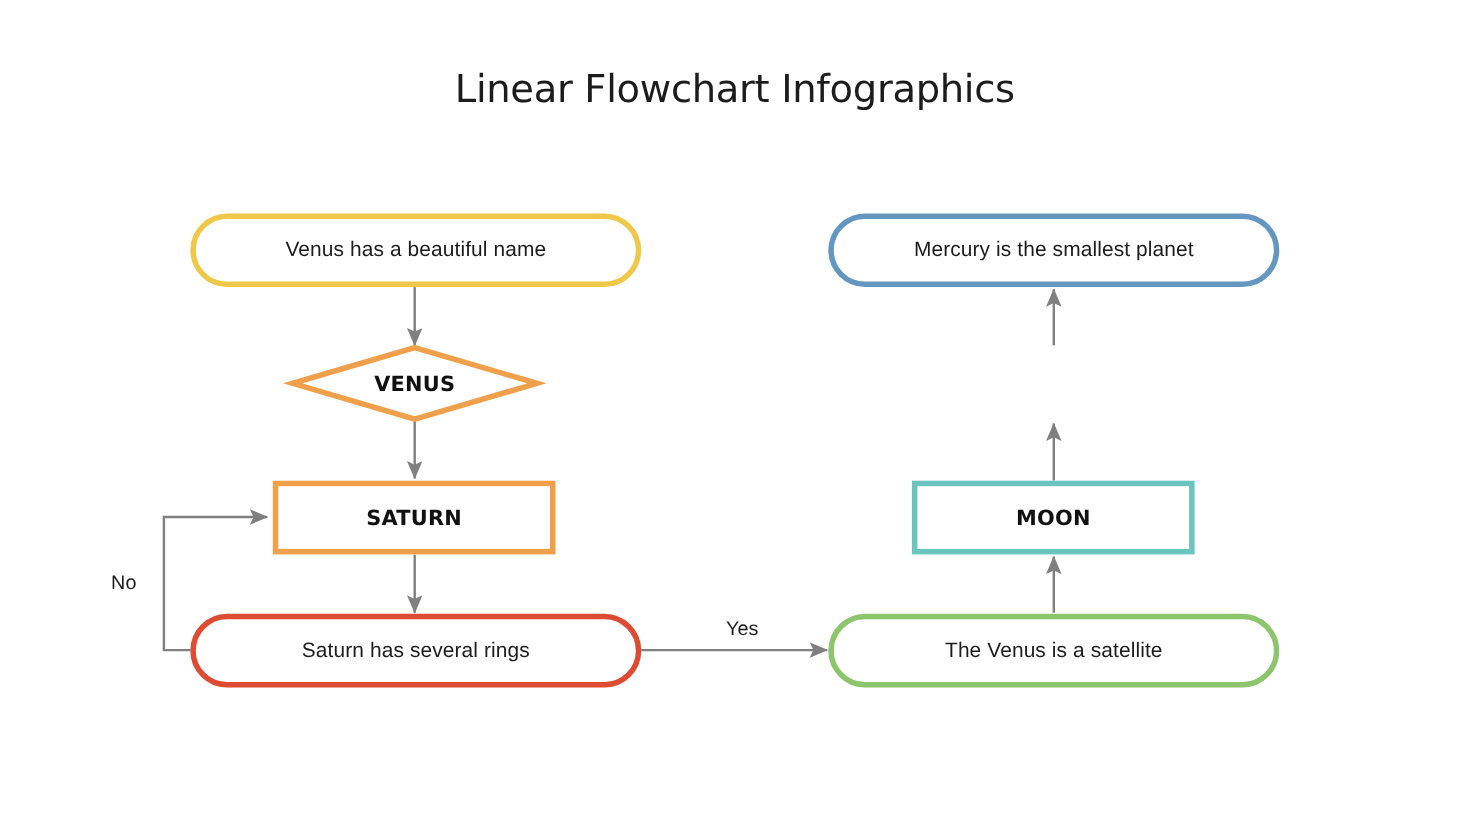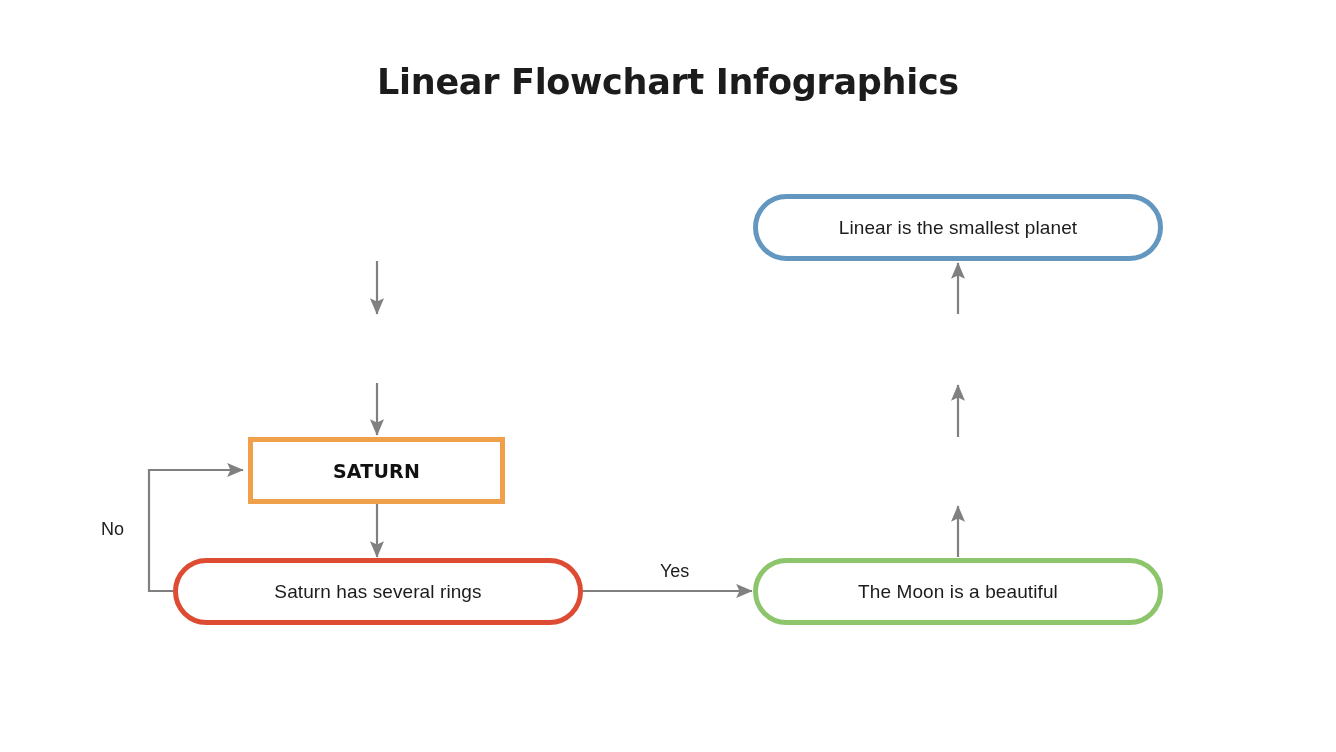--- a/index.html
+++ b/index.html
@@ -22,21 +22,21 @@
 
   
   #slide-title {
     position: absolute;
     left: 0;
     top: 58px;
     width: 1336px;
     text-align: center;
     font-family: "DejaVu Sans", "Liberation Sans", sans-serif;
     font-size: 35px;
-    font-weight: bold;
+    font-weight: normal;
     letter-spacing: -0.3px;
     color: #1c1c1c;
     line-height: 48px;
     white-space: nowrap;
   }
 
   
   .node {
     position: absolute;
     box-sizing: border-box;
@@ -140,37 +140,49 @@
 
     <line x1="583" y1="591" x2="752" y2="591" stroke="#808080" stroke-width="2.2" marker-end="url(#arrowhead)"></line>
 
     <line x1="958" y1="557" x2="958" y2="506" stroke="#808080" stroke-width="2.2" marker-end="url(#arrowhead)"></line>
 
     <line x1="958" y1="437" x2="958" y2="385" stroke="#808080" stroke-width="2.2" marker-end="url(#arrowhead)"></line>
 
     <line x1="958" y1="314" x2="958" y2="263" stroke="#808080" stroke-width="2.2" marker-end="url(#arrowhead)"></line>
   </svg>
 
+  <div class="node pill" style="left:173px; top:194px; width:410px; height:67px; border-color:#EFC84A;">
+    <span class="node-label">Venus has a beautiful name</span>
+  </div>
 
+  <div class="diamond-wrap" style="left:263px; top:313px; width:228px; height:71px;">
+    <svg width="228" height="71" viewBox="0 0 228 71">
+      <polygon points="114,3 225,35.5 114,68 3,35.5" fill="#ffffff" stroke="#F0A04B" stroke-width="5" stroke-linejoin="miter"></polygon>
+    </svg>
+    <div class="diamond-label">VENUS</div>
+  </div>
 
   <div class="node rect" style="left:248px; top:437px; width:257px; height:67px; border-color:#F0A04B;">
     <span class="node-label">SATURN</span>
   </div>
 
   <div class="node pill" style="left:173px; top:558px; width:410px; height:67px; border-color:#DD4B33;">
     <span class="node-label">Saturn has several rings</span>
   </div>
 
   <div class="node pill" style="left:753px; top:194px; width:410px; height:67px; border-color:#6497BF;">
-    <span class="node-label">Linear is the smallest planet</span>
+    <span class="node-label">Mercury is the smallest planet</span>
   </div>
 
 
+  <div class="node rect" style="left:829px; top:437px; width:257px; height:67px; border-color:#6BC5BE;">
+    <span class="node-label">MOON</span>
+  </div>
 
   <div class="node pill" style="left:753px; top:558px; width:410px; height:67px; border-color:#8DC56C;">
-    <span class="node-label">The Moon is a beautiful</span>
+    <span class="node-label">The Venus is a satellite</span>
   </div>
 
   <div class="edge-label" style="left:101px; top:519px;">No</div>
 
   <div class="edge-label" style="left:648px; top:561px;margin-left:12px;">Yes</div>
 
 </div>
 
 </body></html>

